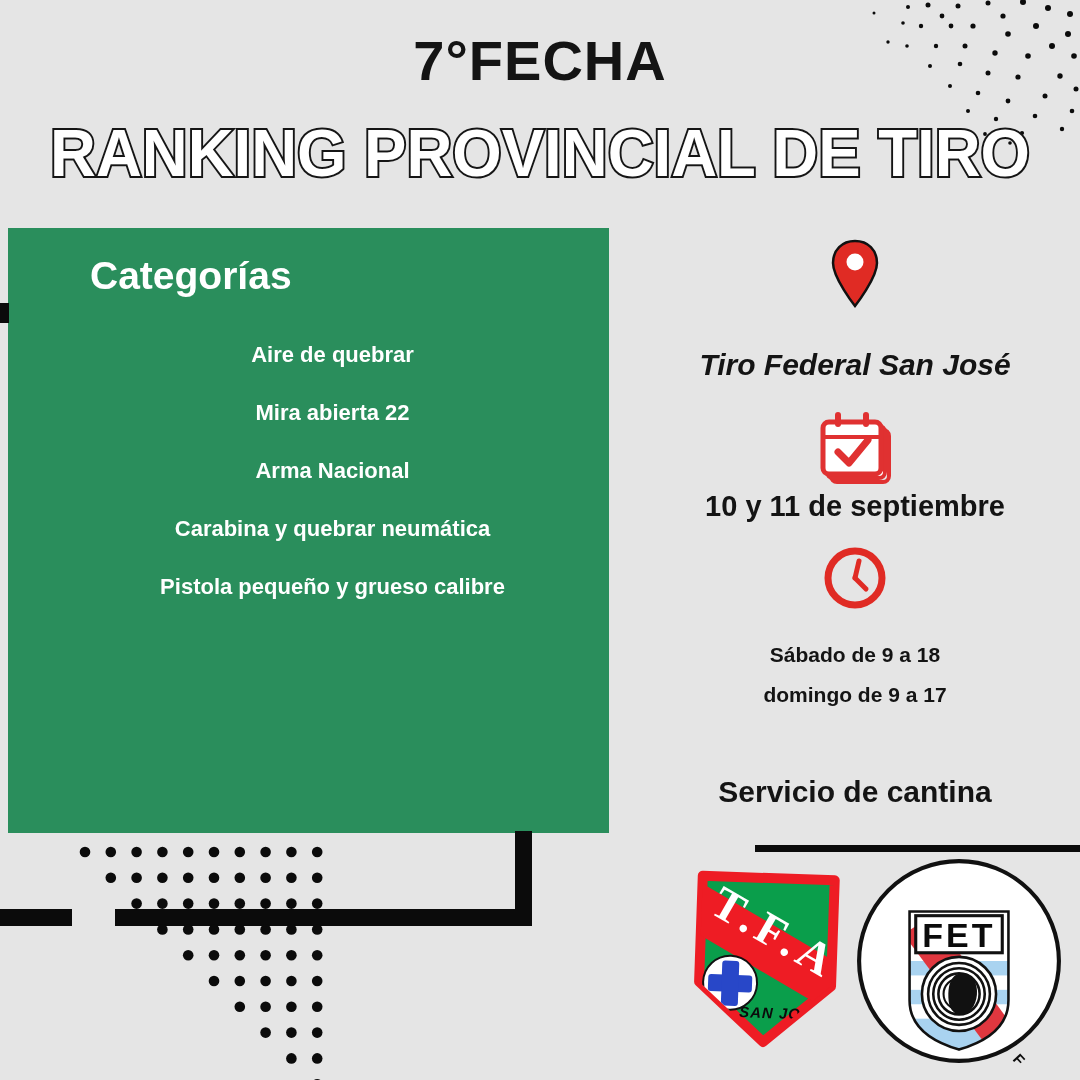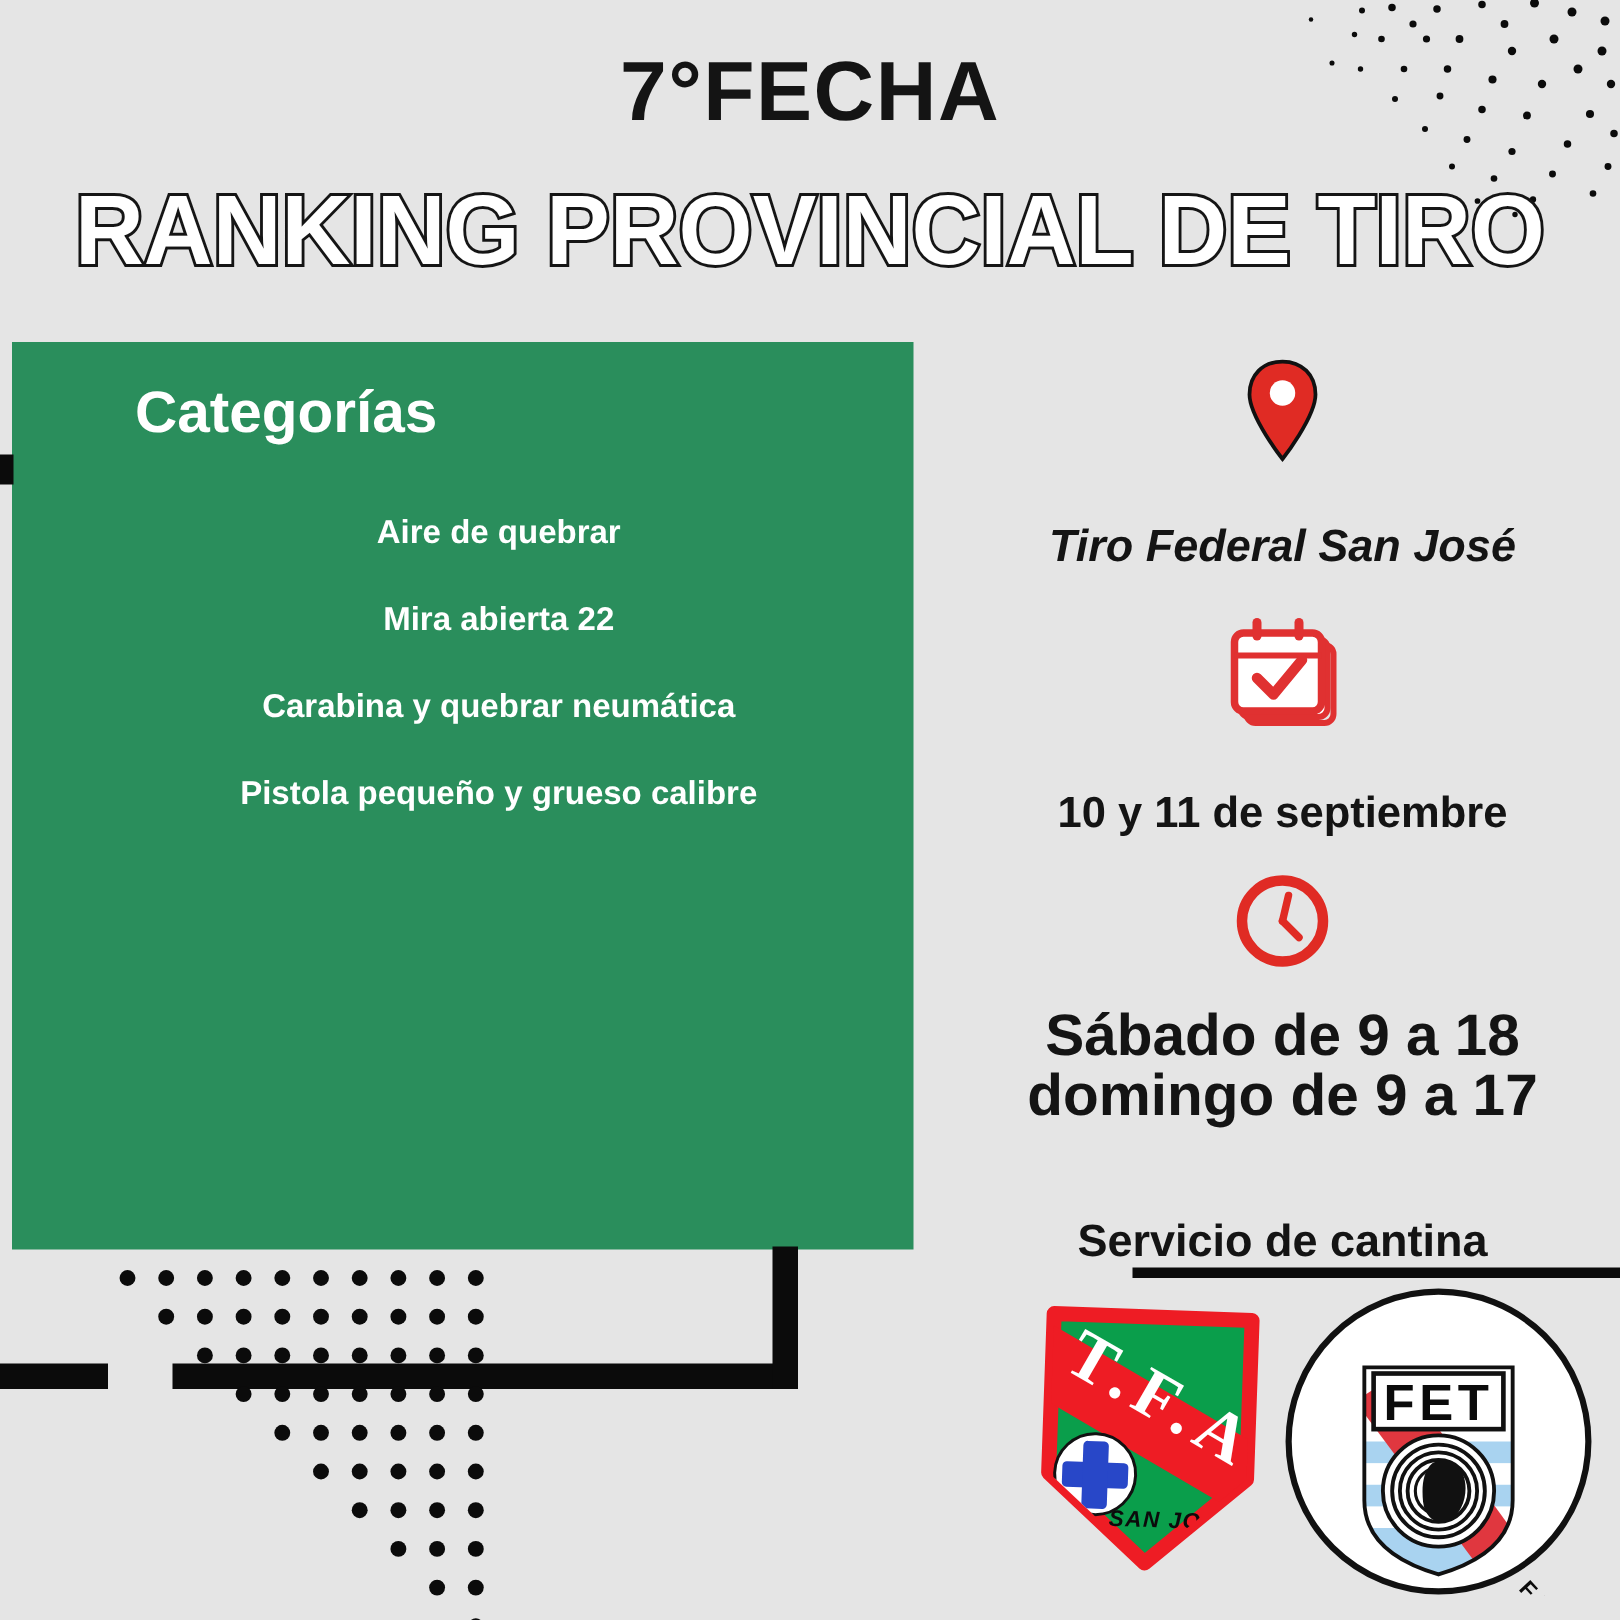--- a/index.html
+++ b/index.html
@@ -24,22 +24,22 @@
   .bar-b{left:115px;top:909px;width:417px;height:17px;background:#0b0b0b;}
   .bar-v{left:515px;top:831px;width:17px;height:95px;background:#0b0b0b;}
 
   
   .info-col{left:622px;top:238px;width:466px;display:flex;flex-direction:column;align-items:center;}
   .info-label{font-size:30px;font-weight:700;color:#141414;text-align:center;}
   .pin-svg{width:50px;height:72px;}
   .cal-svg{width:84px;height:84px;margin-top:24px;}
   .clock-svg{width:66px;height:66px;margin-top:22px;}
   .loc-label{margin-top:38px;font-style:italic;}
-  .date-label{margin-top:36px;font-size:29px;}
-  .sched{margin-top:24px;font-size:39px;font-weight:700;line-height:40px;text-align:center;}
+  .date-label{font-size:29px;}
+  .sched{margin-top:24px;font-size:21px;font-weight:700;line-height:40px;text-align:center;}
   .service-label{margin-top:60px;font-size:30px;}
   .service-underline{left:755px;top:845px;width:325px;height:7px;background:#0b0b0b;}
 
   
   .tfa-svg{left:687px;top:866px;width:158px;height:182px;}
   .fet-svg{left:856px;top:858px;width:206px;height:206px;}
 
   
   .scatter-svg{left:0;top:0;width:1080px;height:160px;}
   .tri-svg{left:75px;top:842px;width:260px;height:250px;}
@@ -100,20 +100,21 @@
   <div class="abs event-number">7°FECHA</div>
 
   <svg class="abs outline-title-svg" viewBox="0 0 1080 92">
     <text x="540" y="68" text-anchor="middle" font-family="Liberation Sans, sans-serif" font-size="66" font-weight="700" fill="#ffffff" stroke="#151515" stroke-width="4" paint-order="stroke" textLength="980" lengthAdjust="spacingAndGlyphs">RANKING PROVINCIAL DE TIRO</text>
   </svg>
 
   <div class="abs green-panel">
     <h2 class="heading">Categorías</h2>
     <div class="cat-item">Aire de quebrar</div>
     <div class="cat-item">Mira abierta 22</div>
+    <div class="cat-item">Arma Nacional</div>
     <div class="cat-item">Carabina y quebrar neumática</div>
     <div class="cat-item">Pistola pequeño y grueso calibre</div>
   </div>
 
   <div class="abs notch"></div>
   <div class="abs bar-a"></div>
   <div class="abs bar-b"></div>
   <div class="abs bar-v"></div>
 
   <svg class="abs tri-svg" viewBox="0 0 260 250" fill="#0b0b0b">

